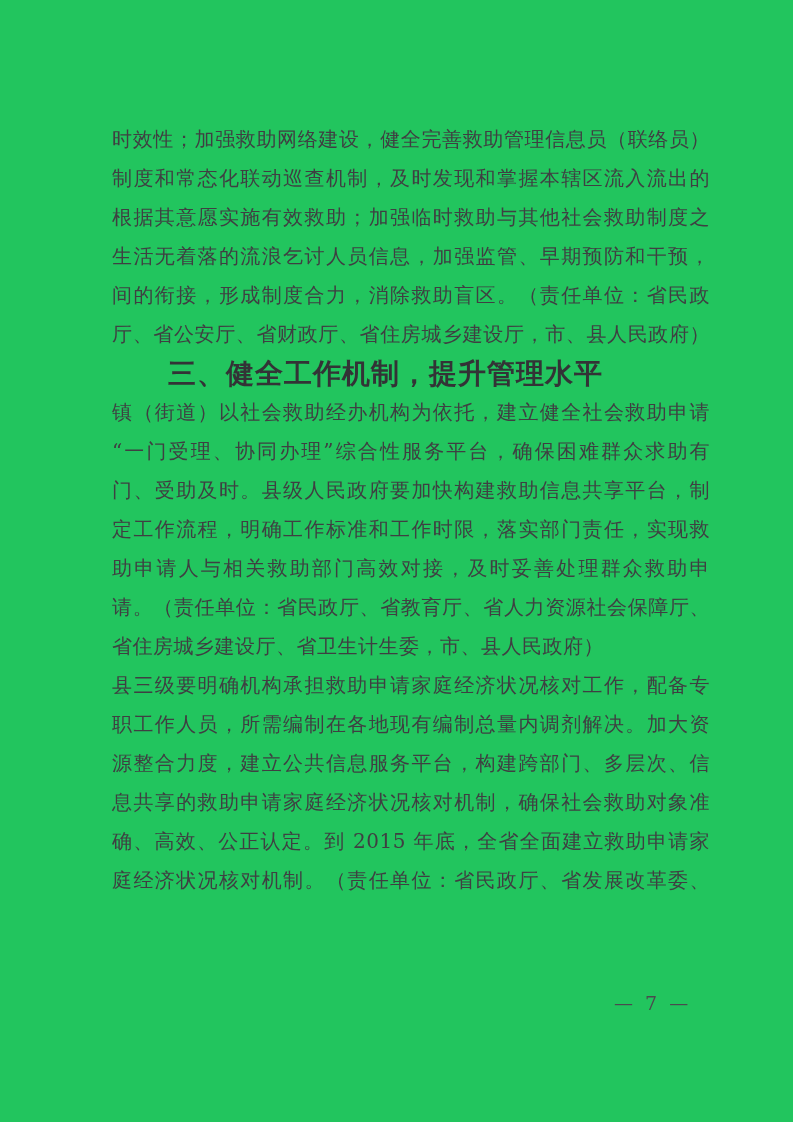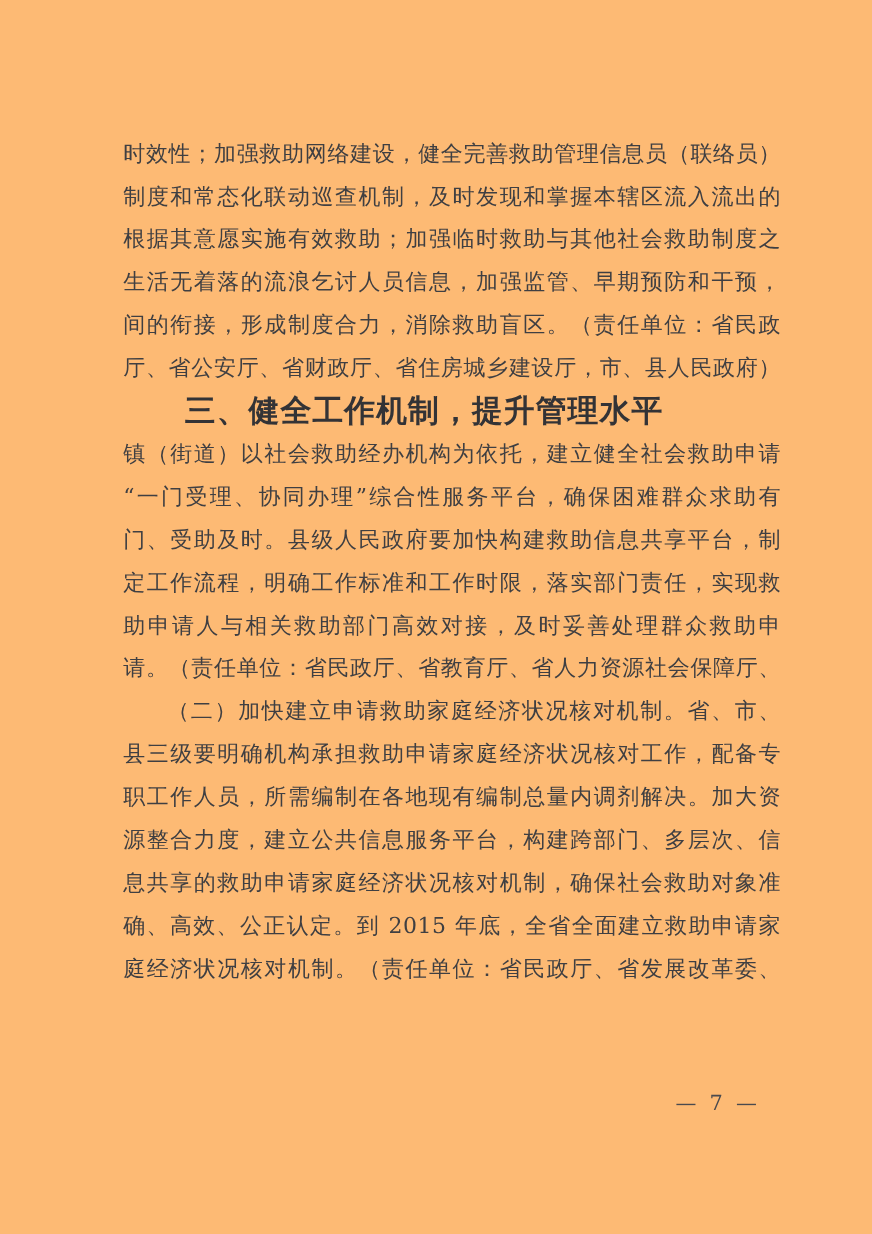--- a/index.html
+++ b/index.html
@@ -10,21 +10,21 @@
     width: 793px;
     height: 1122px;
     position: relative;
     background: #fdfdfc;
     font-family: "DejaVu Serif", "Liberation Serif", serif;
     overflow: hidden;
   }
   .page {
     position: absolute;
     inset: 0;
-    background: #fdba74;
+    background: #22c55e;
   }
   .text-block {
     position: absolute;
     left: 112px;
     top: 120px;
     width: 598px;
   }
   .line {
     margin: 0;
     padding: 0;
@@ -75,21 +75,21 @@
     <p class="line">生活无着落的流浪乞讨人员信息，加强监管、早期预防和干预，</p>
     <p class="line">间的衔接，形成制度合力，消除救助盲区。（责任单位：省民政</p>
     <p class="line">厅、省公安厅、省财政厅、省住房城乡建设厅，市、县人民政府）</p>
     <p class="line heading">三、健全工作机制，提升管理水平</p>
     <p class="line">镇（街道）以社会救助经办机构为依托，建立健全社会救助申请</p>
     <p class="line">“一门受理、协同办理”综合性服务平台，确保困难群众求助有</p>
     <p class="line">门、受助及时。县级人民政府要加快构建救助信息共享平台，制</p>
     <p class="line">定工作流程，明确工作标准和工作时限，落实部门责任，实现救</p>
     <p class="line">助申请人与相关救助部门高效对接，及时妥善处理群众救助申</p>
     <p class="line">请。（责任单位：省民政厅、省教育厅、省人力资源社会保障厅、</p>
-    <p class="line indent">（二）加快建立申请救助家庭经济状况核对机制。省、市、</p>
+    <p class="line short">省住房城乡建设厅、省卫生计生委，市、县人民政府）</p>
     <p class="line">县三级要明确机构承担救助申请家庭经济状况核对工作，配备专</p>
     <p class="line">职工作人员，所需编制在各地现有编制总量内调剂解决。加大资</p>
     <p class="line">源整合力度，建立公共信息服务平台，构建跨部门、多层次、信</p>
     <p class="line">息共享的救助申请家庭经济状况核对机制，确保社会救助对象准</p>
     <p class="line">确、高效、公正认定。到 2015 年底，全省全面建立救助申请家</p>
     <p class="line">庭经济状况核对机制。（责任单位：省民政厅、省发展改革委、</p>
   </div>
   <div class="page-number">— 7 —</div>
 </div>
 

